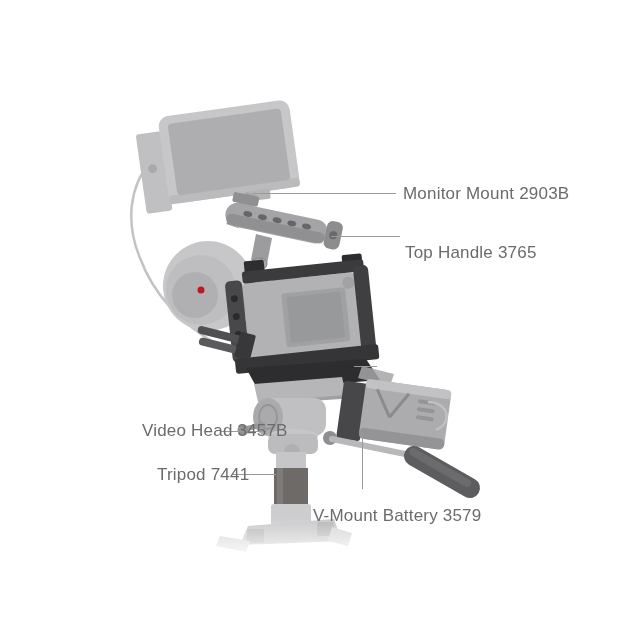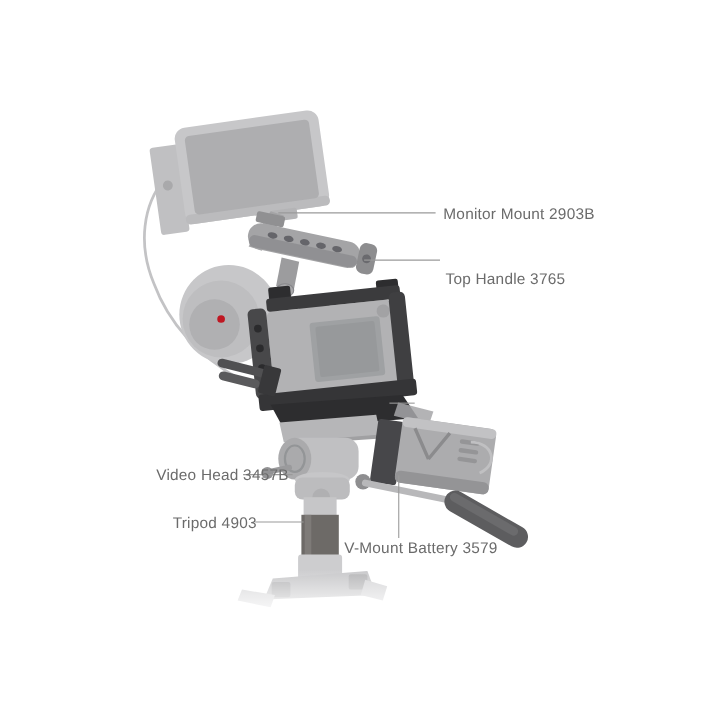--- a/index.html
+++ b/index.html
@@ -18,29 +18,29 @@
   }
   html,body{margin:0;padding:0;background:#fff;}
   .stage{
     position:relative;width:640px;height:640px;overflow:hidden;
     background:var(--background);
     font-family:"Liberation Sans",sans-serif;
   }
   .rig-svg{position:absolute;left:0;top:0;}
   .callout{
     position:absolute;
-    font-size:14px;line-height:14px;letter-spacing:.2px;
+    font-size:17px;line-height:14px;letter-spacing:.2px;
     color:var(--label-text);white-space:nowrap;
   }
   .cl-monitor-mount{left:403px;top:187px;}
   .cl-top-handle{left:405px;top:246px;}
   .cl-battery-mounting{left:381px;top:360px;}
   .cl-video-head{left:114px;top:424px;margin-left:28px;}
   .cl-tripod{left:157px;top:468px;}
-  .cl-v-mount-battery{left:313px;top:491px;}
+  .cl-v-mount-battery{left:313px;top:509px;}
 </style>
 </head>
 <body>
 
 <div class="stage">
 
   <svg class="rig-svg" width="640" height="640" viewBox="0 0 640 640">
     <defs>
       <linearGradient id="fade" x1="0" y1="0" x2="0" y2="1">
         <stop offset="0" stop-color="#ffffff" stop-opacity="0"></stop>
@@ -167,16 +167,16 @@
       <line x1="354" y1="366.5" x2="377" y2="366.5"></line>
       <line x1="221" y1="431.5" x2="266" y2="431.5"></line>
       <line x1="232" y1="474.5" x2="276" y2="474.5"></line>
       <line x1="362.5" y1="432" x2="362.5" y2="489"></line>
     </g>
   </svg>
 
   <div class="callout cl-monitor-mount">Monitor Mount 2903B</div>
   <div class="callout cl-top-handle">Top Handle 3765</div>
   <div class="callout cl-video-head">Video Head 3457B</div>
-  <div class="callout cl-tripod">Tripod 4903</div>
+  <div class="callout cl-tripod">Tripod 7441</div>
   <div class="callout cl-v-mount-battery">V-Mount Battery 3579</div>
 
 </div>
 
 </body></html>

